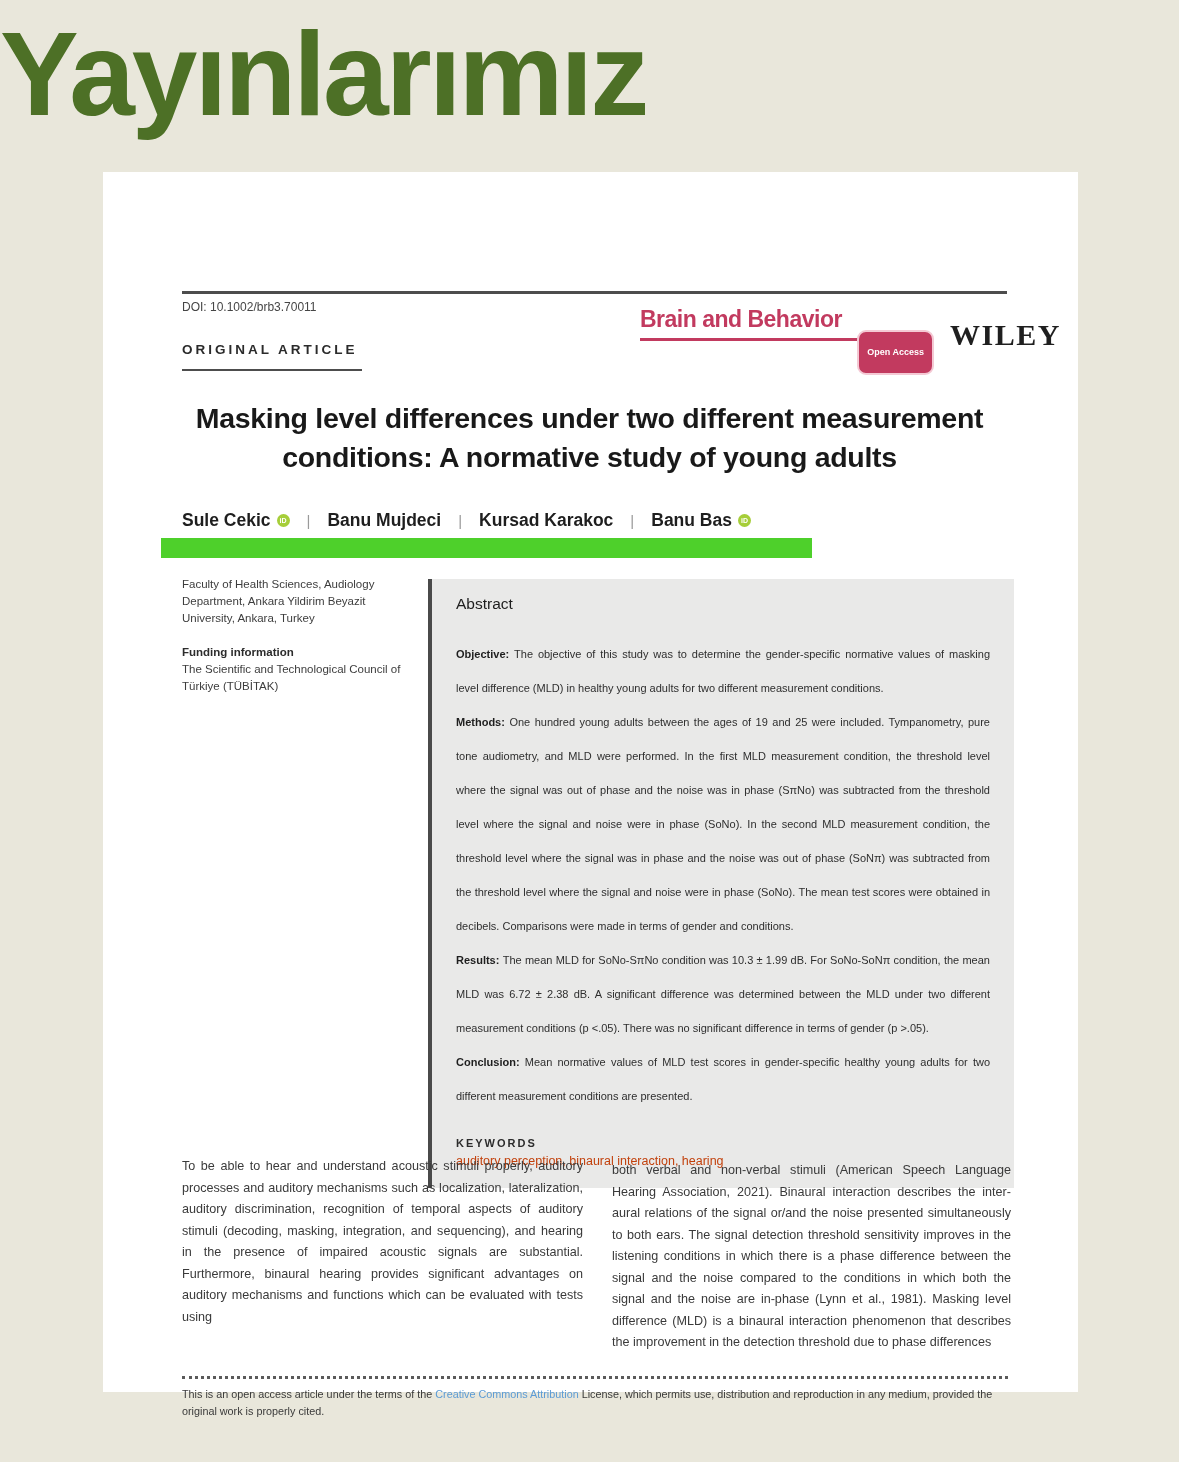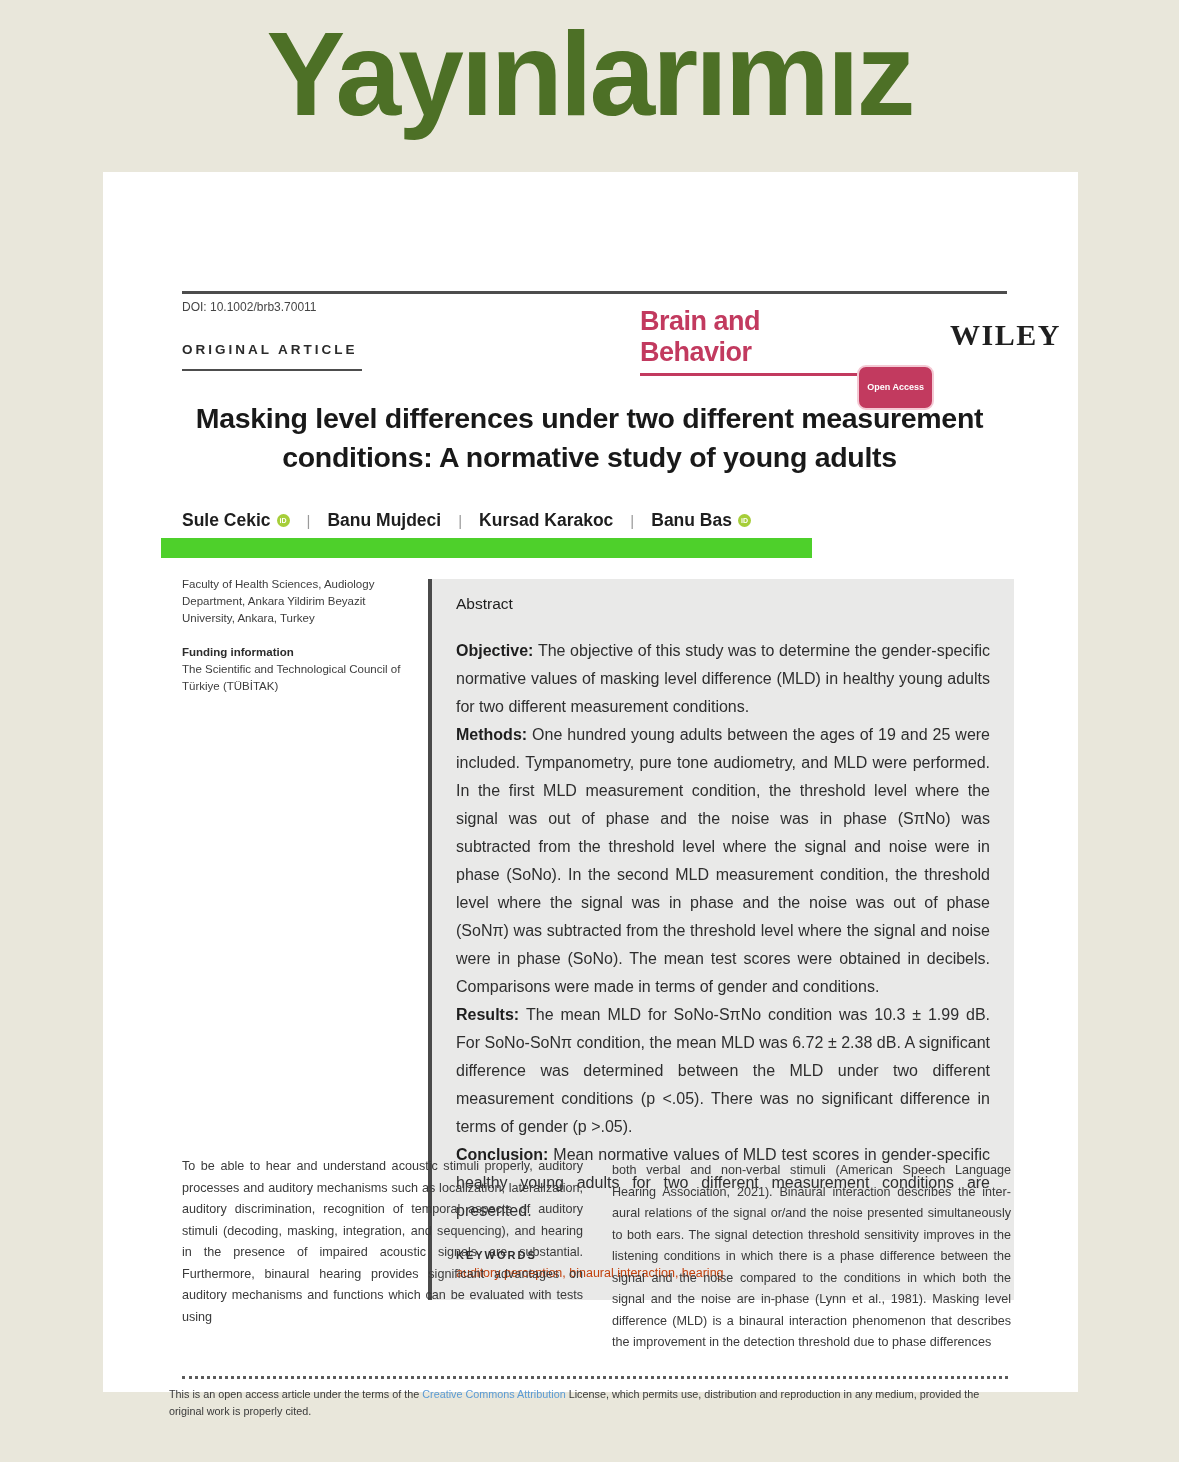--- a/index.html
+++ b/index.html
@@ -7,38 +7,38 @@
   body {
     position:relative;
     background:var(--bg, #e9e7db);
     font-family:"Liberation Sans", sans-serif;
     overflow:hidden;
   }
 
   
   .banner-title{
     position:absolute; left:0; right:0; top:10px;
-    text-align:center;
+    text-align:left;
     font-size:118px; font-weight:bold; letter-spacing:-3px;
     color:var(--banner-green, #4d7026);
     line-height:1.1;
   }
 
   
   .page{
     position:absolute; left:103px; top:172px; width:975px; height:1220px;
     background:#ffffff;
   }
 
   .top-rule{ position:absolute; left:79px; top:119px; width:825px; height:3px; background:#4d4d4d; }
   .doi{ position:absolute; left:79px; top:128px; font-size:12px; color:#454545; }
 
   .journal-block{ position:absolute; left:537px; top:134px; display:flex; align-items:flex-start; }
   .brand{ position:relative; width:232px; }
-  .brand-name{ color:var(--journal-red,#c23a5f); font-size:27px; font-weight:bold; letter-spacing:-0.5px; }
+  .brand-name{ color:var(--journal-red,#c23a5f); font-size:23px; font-weight:bold; letter-spacing:-0.5px; }
   .brand-rule{ position:relative; margin-top:5px; height:3px; background:var(--journal-red,#c23a5f); }
   .oa-pill{
     position:absolute; right:-62px; top:-8px;
     background:var(--journal-red,#c23a5f); color:#fff;
     font-size:9px; font-weight:bold; line-height:1;
     padding:16px 8px; border-radius:9px; border:2px solid #f4c9d4;
     white-space:nowrap;
   }
   .wiley{
     font-family:"Liberation Serif", serif;
@@ -73,35 +73,35 @@
   .link{ color:var(--link-blue,#5b9bd5); text-decoration:none; cursor:pointer; }
 
   
   .abstract{
     position:absolute; left:325px; top:407px; width:586px;
     background:var(--abstract-bg,#e9e9e8);
     border-left:4px solid #4a4a4a;
     padding:16px 24px 20px 24px;
   }
   .abstract-heading{ font-size:15.5px; font-weight:normal; color:#1e1e1e; margin-bottom:24px; }
-  .abs-para{ font-size:16px; line-height:28px; color:#2e2e2e; text-align:justify; }
+  .abs-para{ font-size:11px; line-height:34px; color:#2e2e2e; text-align:justify; }
   .abs-para b{ color:#1e1e1e; }
   .kw-label{ margin-top:24px; font-size:11px; font-weight:bold; letter-spacing:2px; color:#2c2c2c; }
   .kw-text{ margin-top:5px; font-size:12.5px; color:#c2410c; }
 
   
   .intro-left{ position:absolute; left:79px; top:984px; width:401px; }
   .intro-right{ position:absolute; left:509px; top:988px; width:399px; }
   .intro-heading{ font-size:16.5px; font-weight:bold; color:#1f1f1f; margin-bottom:29px; }
   .intro-heading .sect-bar{ font-weight:normal; color:#444; margin:0 13px; }
   .body-text{ font-size:12.6px; line-height:21.5px; color:#3a3a3a; text-align:justify; }
 
   
   .foot-rule{ position:absolute; left:79px; top:1204px; width:826px; border-top:3px dotted #5a5a5a; }
-  .footnote{ position:absolute; left:66px; top:1214px; width:830px; font-size:10.8px; line-height:16.5px; color:#3a3a3a; }
+  .footnote{ position:absolute; left:79px; top:1214px; width:830px; font-size:10.8px; line-height:16.5px; color:#3a3a3a; }
 </style>
 </head>
 <body style="--bg: #e9e7db; --banner-green: #4d7026; --highlight-green: #4ed02b; --journal-red: #c23a5f; --link-blue: #5b9bd5; --abstract-bg: #e9e9e8;">
 
 <div class="banner-title">Yayınlarımız</div>
 
 <div class="page">
 
   <div class="top-rule"></div>
   <div class="doi">DOI: 10.1002/brb3.70011</div>

